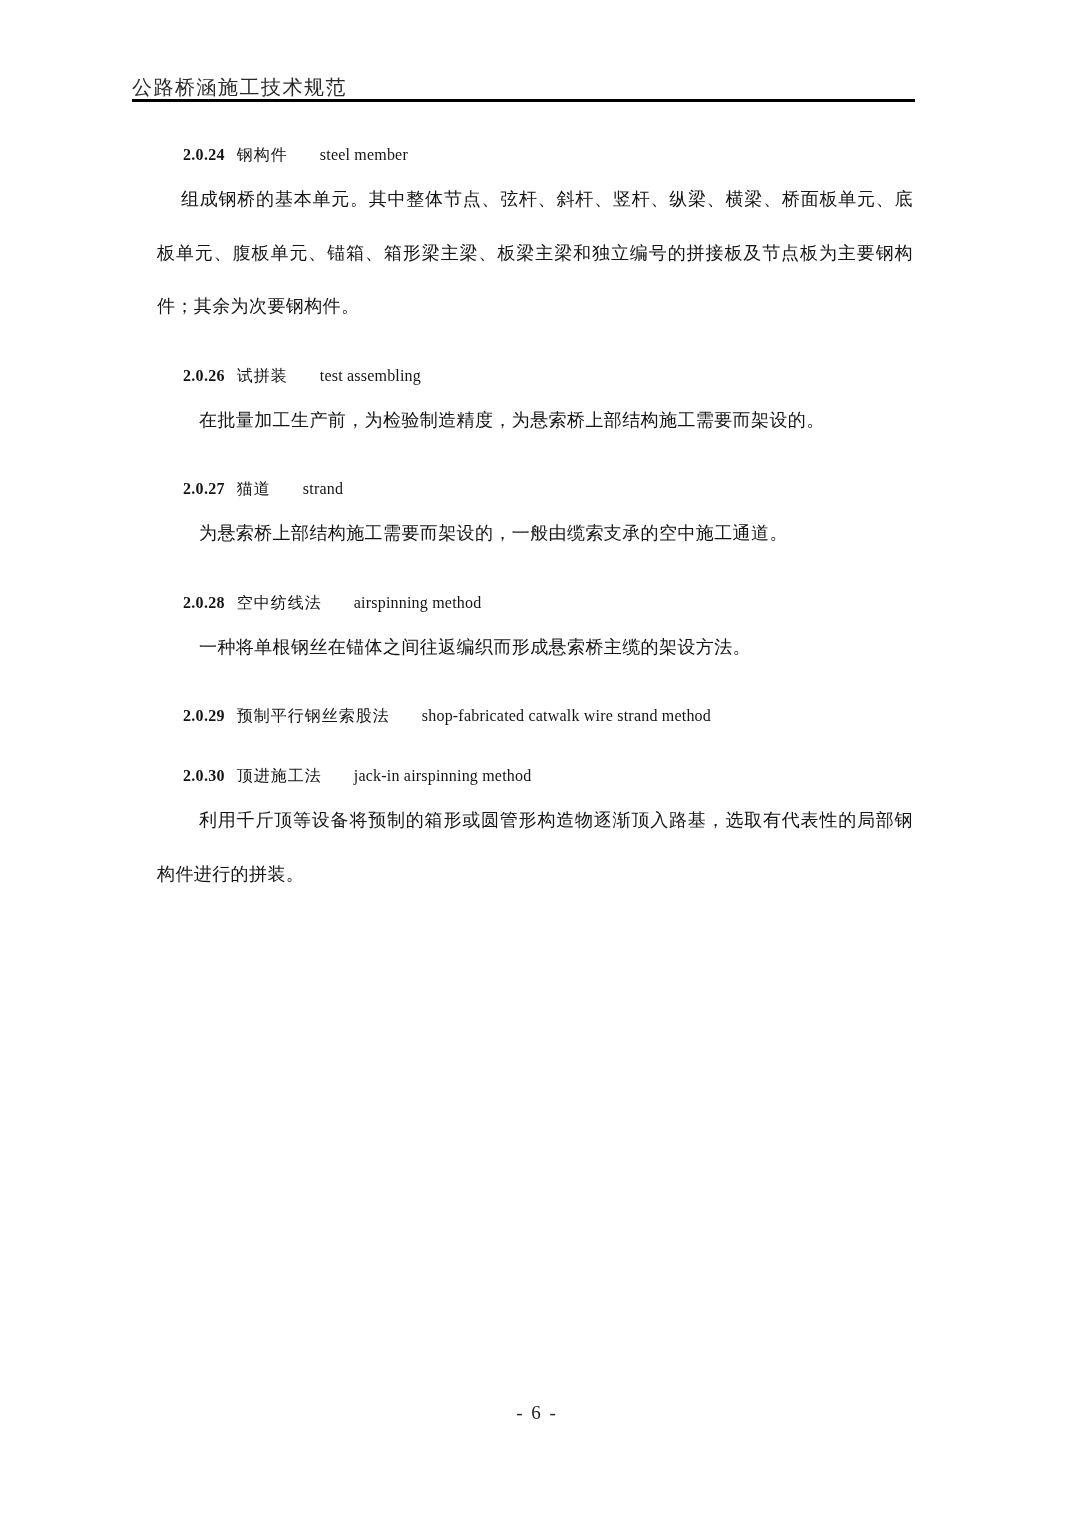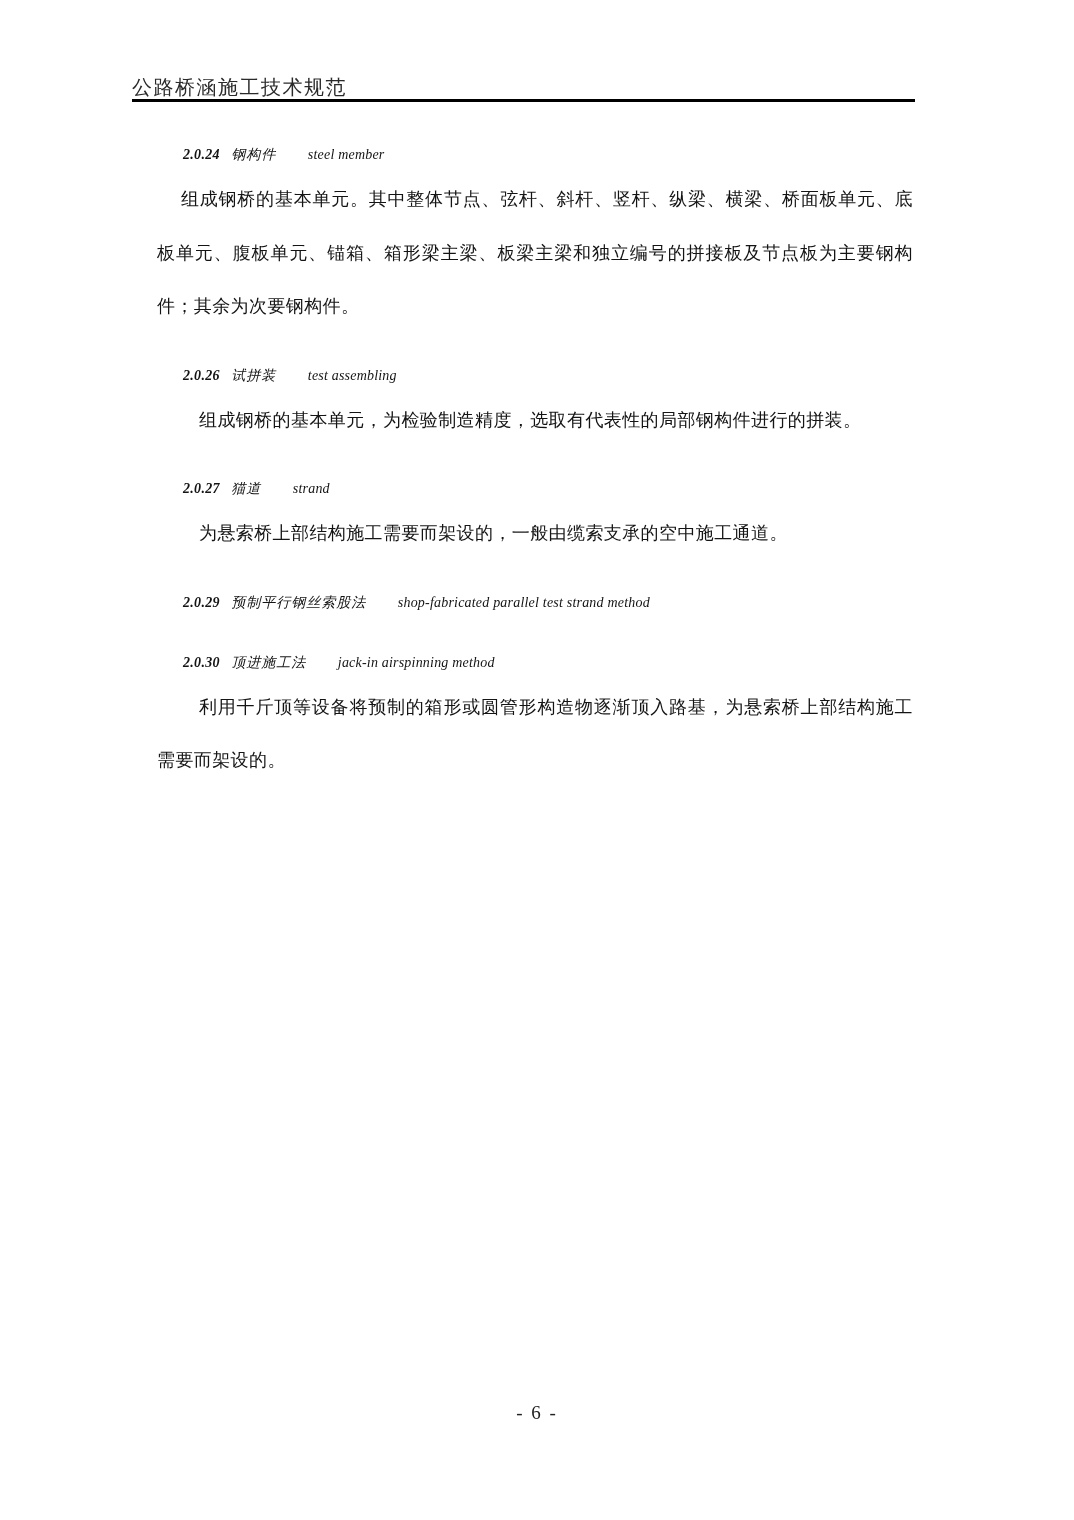--- a/index.html
+++ b/index.html
@@ -32,25 +32,24 @@
   .content {
     position: absolute;
     left: 157px;
     top: 137px;
     width: 756px;
   }
   .term-section { margin: 0 0 24px 0; }
   .term-heading {
     margin: 0;
     padding-left: 26px;
-    font-size: 14px;
+    font-size: 16px;
     line-height: 36px;
     font-weight: normal;
     white-space: nowrap;
-    font-style: italic;
   }
   .term-number { font-weight: bold; letter-spacing: 0.3px; }
   .term-zh { margin-left: 8px; letter-spacing: 1px; }
   .term-en { margin-left: 28px; letter-spacing: 0.2px; }
   .term-body {
     margin: 0;
     font-size: 18px;
     line-height: 53.5px;
     text-align: justify;
     letter-spacing: 0.4px;
@@ -90,47 +89,55 @@
 
     <section class="term-section">
     </section>
 
     <section class="term-section">
       <h2 class="term-heading">
         <span class="term-number">2.0.26</span>
         <span class="term-zh">试拼装</span>
         <span class="term-en">test assembling</span>
       </h2>
-      <p class="term-body indent-2em">组成钢桥的基本单元，为检验制造精度，选取有代表性的局部钢构件进行的拼装。</p>
+      <p class="term-body indent-2em">在批量加工生产前，为检验制造精度，为悬索桥上部结构施工需要而架设的。</p>
     </section>
 
     <section class="term-section">
       <h2 class="term-heading">
         <span class="term-number">2.0.27</span>
         <span class="term-zh">猫道</span>
         <span class="term-en">strand</span>
       </h2>
       <p class="term-body indent-2em">为悬索桥上部结构施工需要而架设的，一般由缆索支承的空中施工通道。</p>
     </section>
 
+    <section class="term-section">
+      <h2 class="term-heading">
+        <span class="term-number">2.0.28</span>
+        <span class="term-zh">空中纺线法</span>
+        <span class="term-en">airspinning method</span>
+      </h2>
+      <p class="term-body indent-2em">一种将单根钢丝在锚体之间往返编织而形成悬索桥主缆的架设方法。</p>
+    </section>
 
     <section class="term-section">
       <h2 class="term-heading">
         <span class="term-number">2.0.29</span>
         <span class="term-zh">预制平行钢丝索股法</span>
-        <span class="term-en">shop-fabricated parallel test strand method</span>
+        <span class="term-en">shop-fabricated catwalk wire strand method</span>
       </h2>
     </section>
 
     <section class="term-section">
       <h2 class="term-heading">
         <span class="term-number">2.0.30</span>
         <span class="term-zh">顶进施工法</span>
         <span class="term-en">jack-in airspinning method</span>
       </h2>
-      <p class="term-body indent-2em">利用千斤顶等设备将预制的箱形或圆管形构造物逐渐顶入路基，为悬索桥上部结构施工需要而架设的。</p>
+      <p class="term-body indent-2em">利用千斤顶等设备将预制的箱形或圆管形构造物逐渐顶入路基，选取有代表性的局部钢构件进行的拼装。</p>
     </section>
 
   </div>
 
   <div class="page-number">- 6 -</div>
 
 </div>
 
 </body></html>

